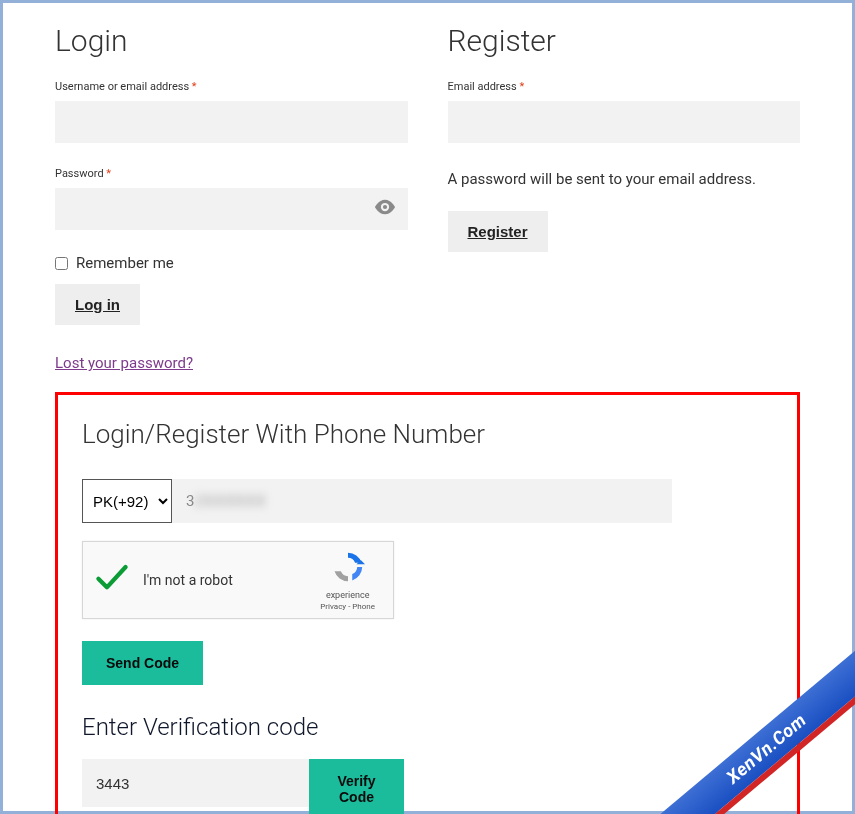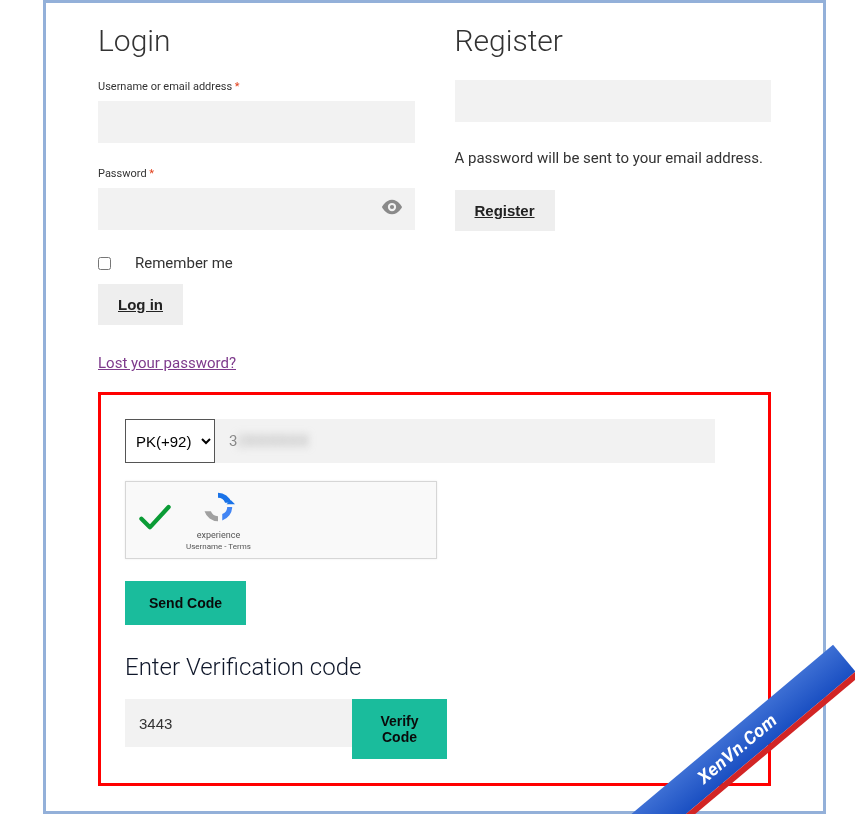--- a/index.html
+++ b/index.html
@@ -7,24 +7,23 @@
       font-family: -apple-system, BlinkMacSystemFont, "Segoe UI", Roboto, Helvetica, Arial, sans-serif;
       background: #fff;
       width: 855px;
       height: 814px;
       overflow: hidden;
       position: relative;
     }
     .page-frame {
       border: 3px solid #93b0d9;
       padding: 12px;
-      width: 783px;
+      width: 855px;
       height: 814px;
       position: relative;
-      margin-left: 43px;
     }
     .columns {
       display: flex;
       gap: 40px;
       padding: 8px 40px 0 40px;
     }
     .col {
       flex: 1;
     }
     h2 {
@@ -61,21 +60,21 @@
     .eye-icon {
       position: absolute;
       right: 12px;
       top: 50%;
       transform: translateY(-50%);
       color: #8a8a8a;
     }
     .remember-row {
       display: flex;
       align-items: center;
-      gap: 24px;
+      gap: 8px;
       font-size: 15px;
       color: #333;
       margin-bottom: 12px;
     }
     .btn-grey {
       background: #eeeeee;
       border: none;
       color: #222;
       font-weight: 600;
       font-size: 15px;
@@ -255,58 +254,64 @@
       <button class="btn-grey">Log in</button>
 
       <div class="lostpw">
         <a class="link">Lost your password?</a>
       </div>
     </div>
 
     <div class="col">
       <h2>Register</h2>
 
+      <label class="form-label">
+        <span>Email address</span>
+        <span class="req">*</span>
+      </label>
       <input class="field-box" style="">
 
       <p class="info-p">A password will be sent to your email address.</p>
 
 
       <button class="btn-grey">Register</button>
     </div>
   </div>
 
   <div class="phone-section-wrap">
+    <h3>Login/Register With Phone Number</h3>
 
     <div class="phone-row">
       <select class="phone-select">
         <option>PK(+92)</option>
       </select>
       <div class="phone-input" style="display:flex;align-items:center;">
         <span>3</span>
           <span class="blur">2XXXXXX</span>
       </div>
     </div>
 
     <div class="recaptcha">
       <span class="check">
         <svg width="34" height="30" viewBox="0 0 40 34">
           <path d="M4 18 L14 28 L36 4" stroke="#0b9c36" stroke-width="5" fill="none" stroke-linecap="round" stroke-linejoin="round"></path>
         </svg>
       </span>
+      <span class="recaptcha-label">I'm not a robot</span>
       <div class="recaptcha-right">
         <span>
           <svg width="34" height="34" viewBox="0 0 48 48">
             <path d="M24 4 a20 20 0 0 1 19 14 l-9 0 a11 11 0 0 0 -10 -7 Z" fill="#1a73e8"></path>
             <path d="M44 24 a20 20 0 0 1 -14 19 l0 -9 a11 11 0 0 0 7 -10 Z" fill="#4285f4"></path>
             <path d="M24 44 a20 20 0 0 1 -19 -14 l9 0 a11 11 0 0 0 10 7 Z" fill="#a1a1a1"></path>
             <polygon points="42,14 48,20 36,20" fill="#1a73e8"></polygon>
           </svg>
         </span>
         <div class="recaptcha-brand">experience</div>
-        <div class="recaptcha-links">Username - Terms</div>
+        <div class="recaptcha-links">Privacy - Phone</div>
       </div>
     </div>
 
     <button class="btn-teal">Send Code</button>
 
     <div class="verify-h">Enter Verification code</div>
 
     <div class="verify-row">
       <input class="code-input" value="3443" style="">
       <button class="btn-teal">Verify Code</button>

